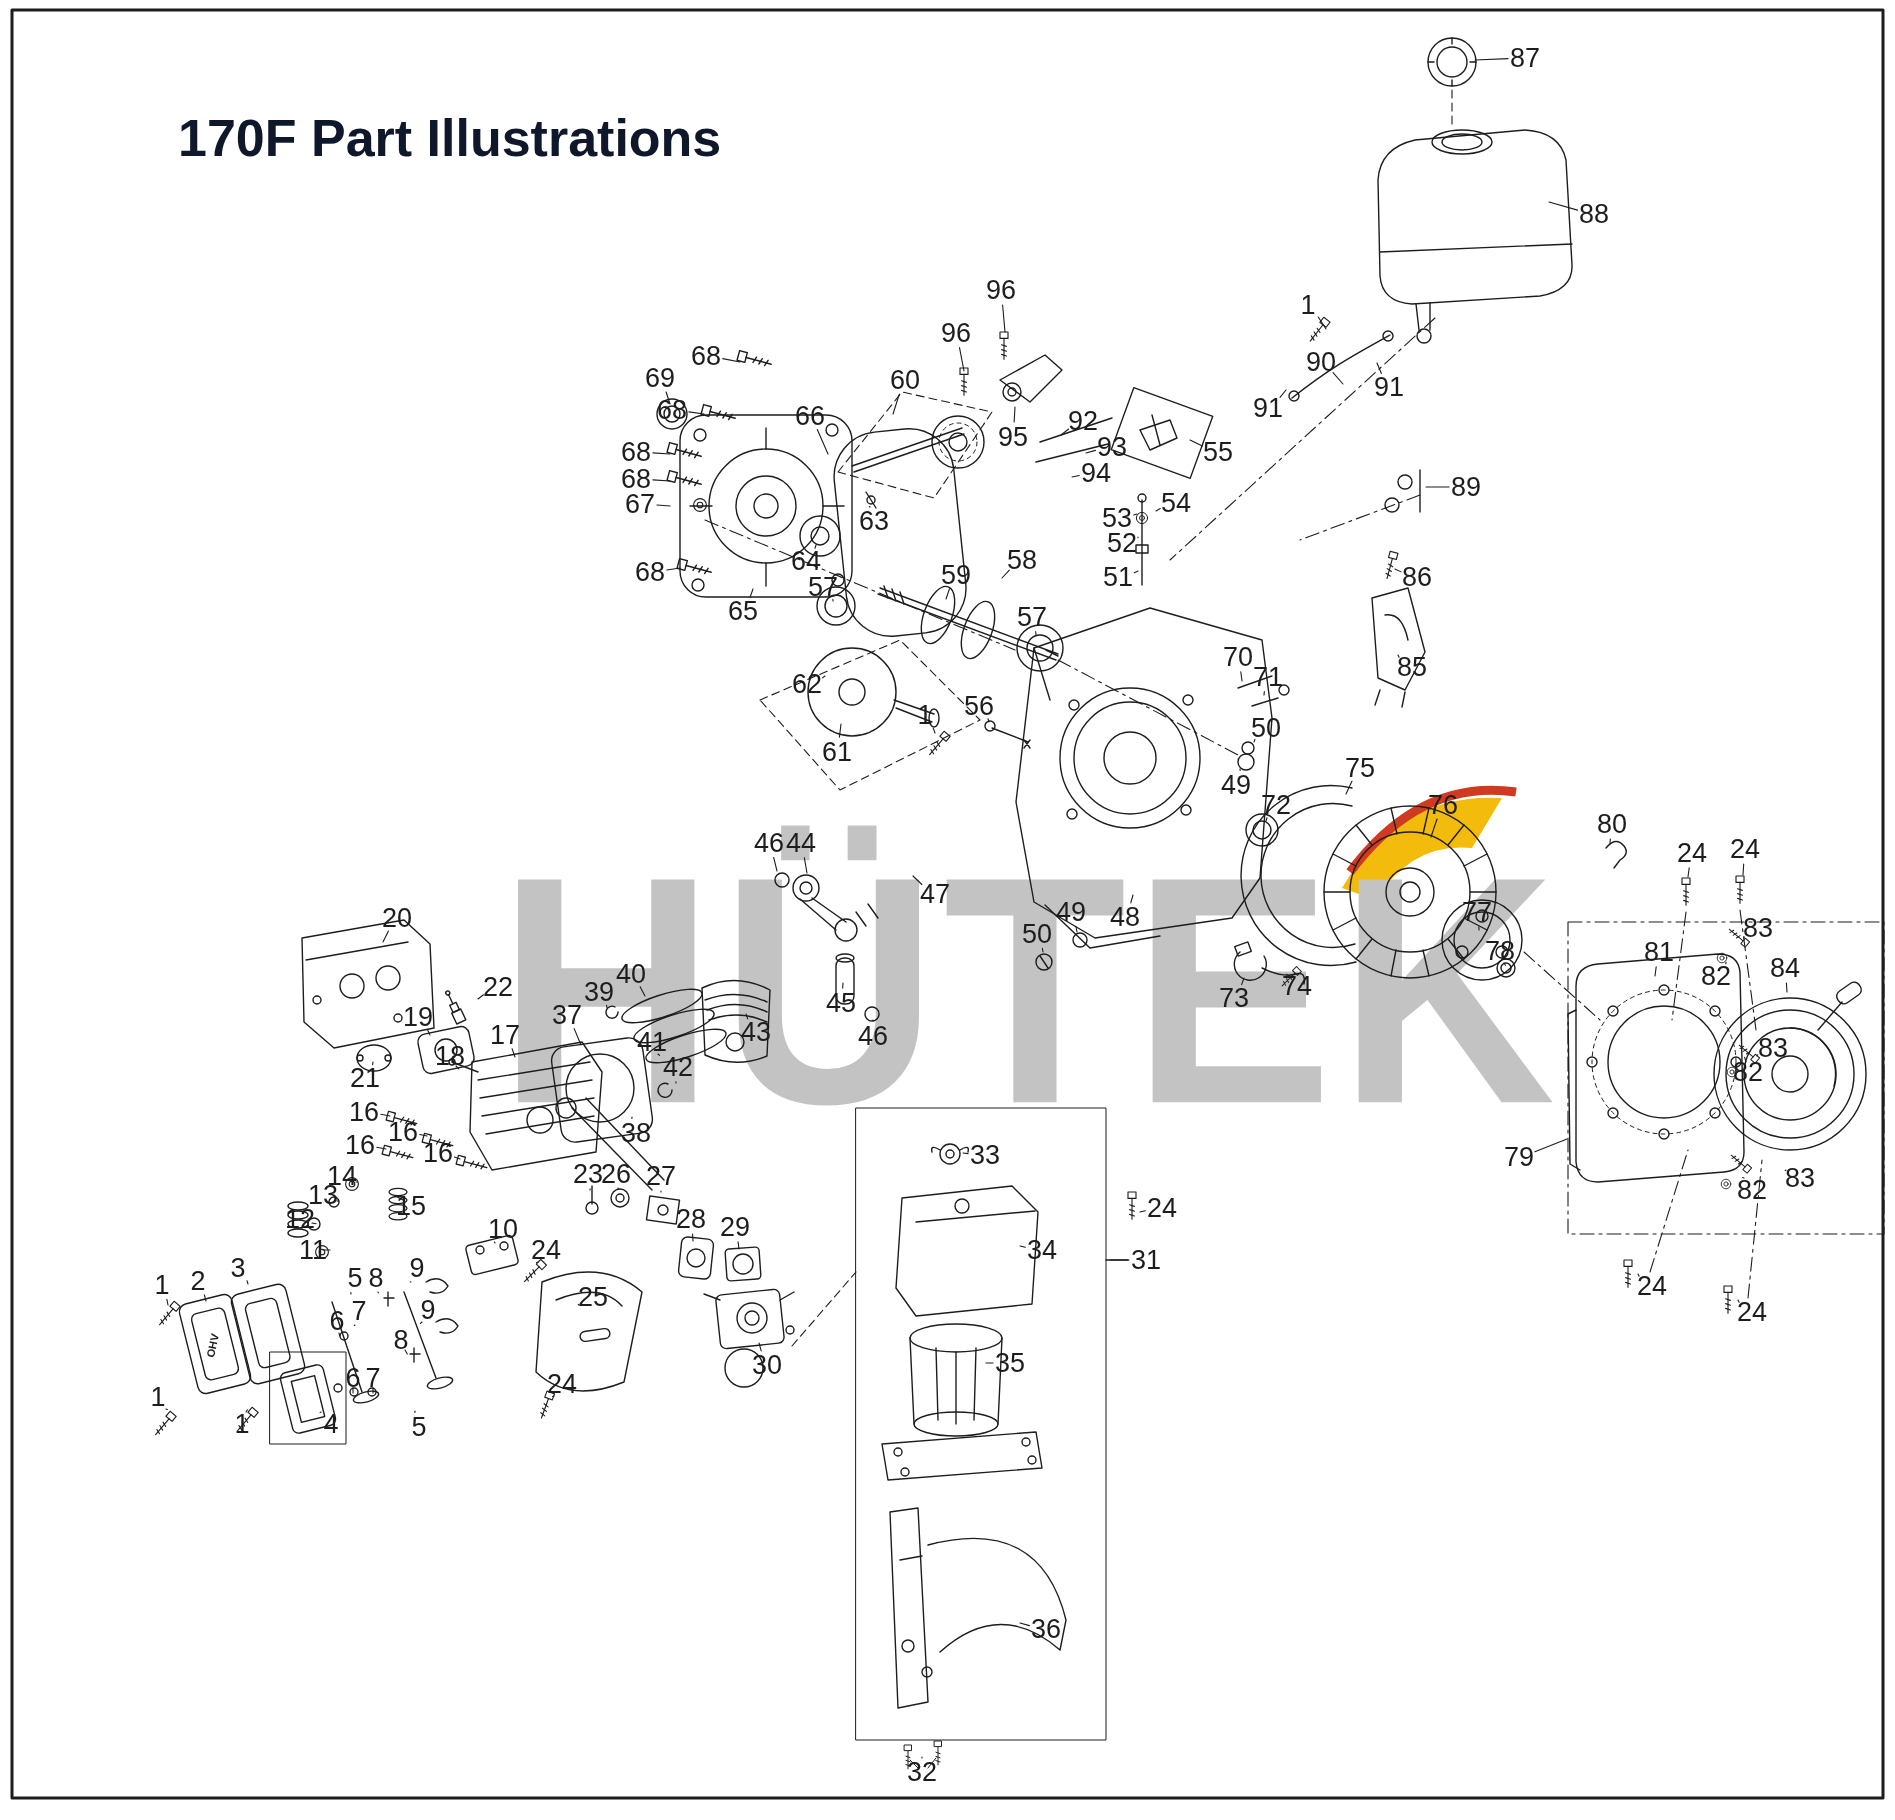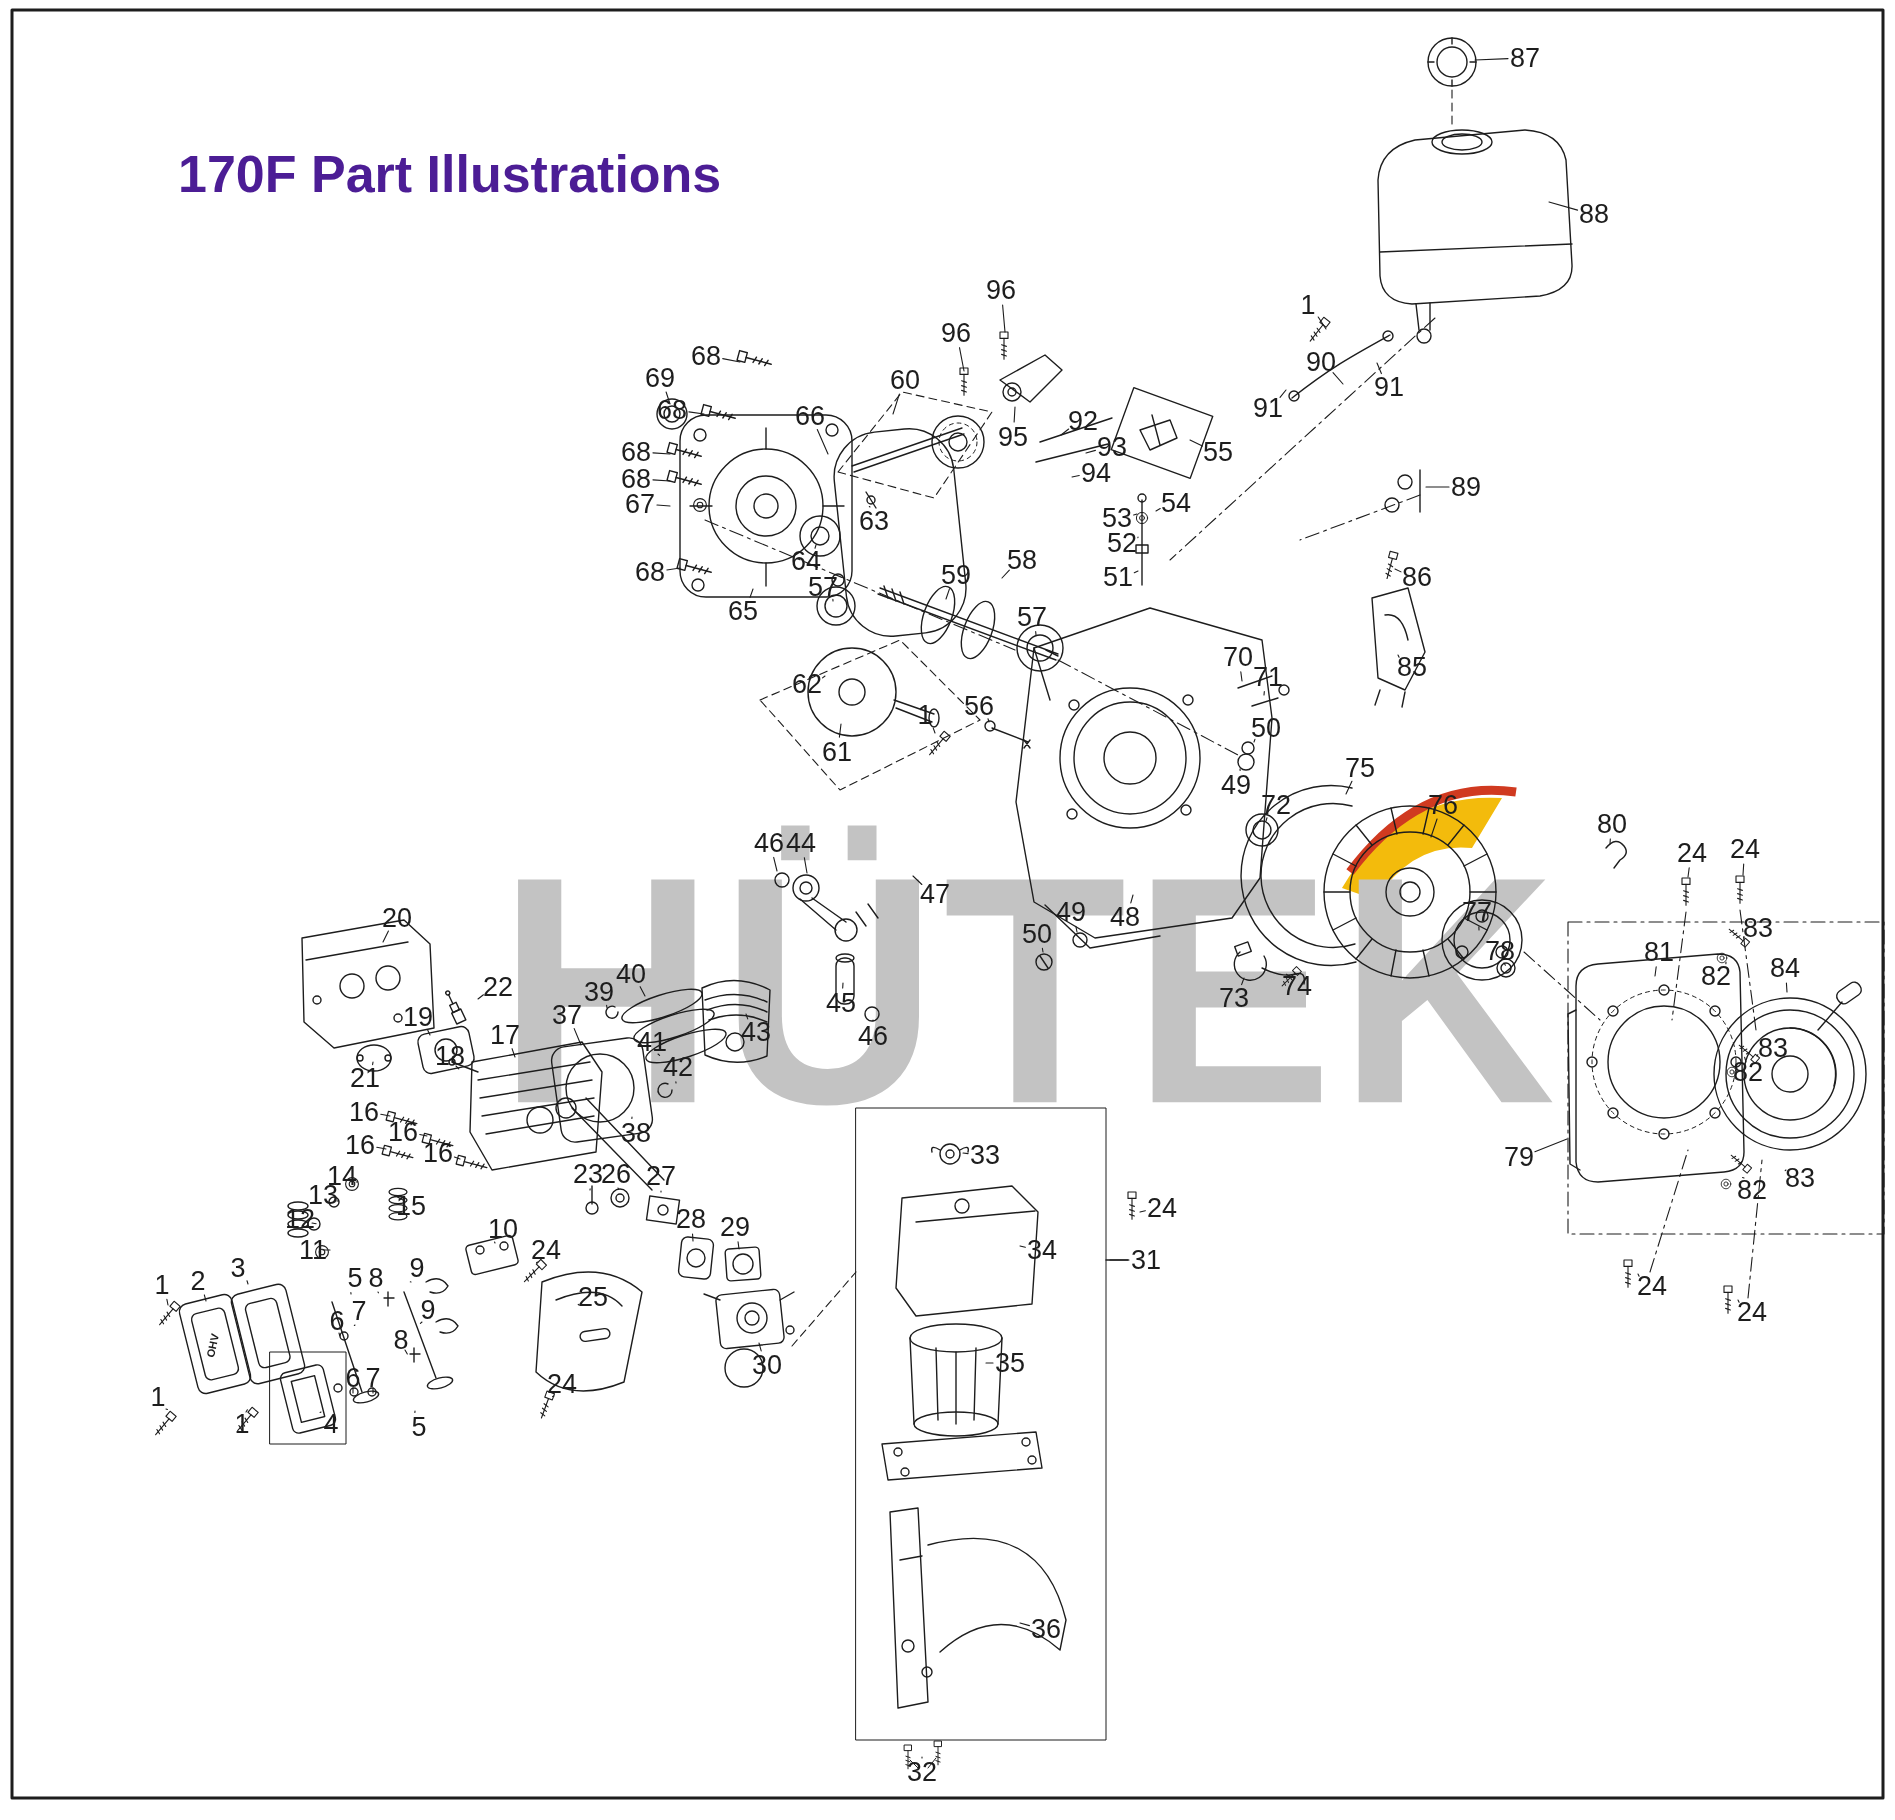--- a/index.html
+++ b/index.html
@@ -11,21 +11,21 @@
     position:absolute; left:498px; top:828px;
     font-size:300px; font-weight:700; letter-spacing:6px; line-height:1;
     color:var(--wm,#c3c3c3);
     transform:scaleY(1.08); transform-origin:top left;
     user-select:none; white-space:nowrap;
   }
   #accent-svg { position:absolute; left:0; top:0; }
 
   #page-title {
     position:absolute; left:178px; top:108px; z-index:3;
-    font-size:52px; font-weight:700; color:#4c1d95;margin-top:36px;
+    font-size:52px; font-weight:700; color:#0f172a;
   }
 
   #diagram { position:absolute; left:0; top:0; z-index:2; }
   #diagram * { stroke:var(--ink,#1d1d1d); stroke-width:1.4; fill:none; stroke-linecap:round; stroke-linejoin:round; }
   #diagram .thin  { stroke-width:1; }
   #diagram .frame { stroke-width:3; }
   #diagram .dash  { stroke-dasharray:8 5; stroke-width:1.1; }
   #diagram .axis  { stroke-dasharray:14 5 3 5; stroke-width:1.1; }
   #diagram .dotc  { stroke-dasharray:4 4; stroke-width:1; }
   #diagram .leader { stroke-width:1.1; }

